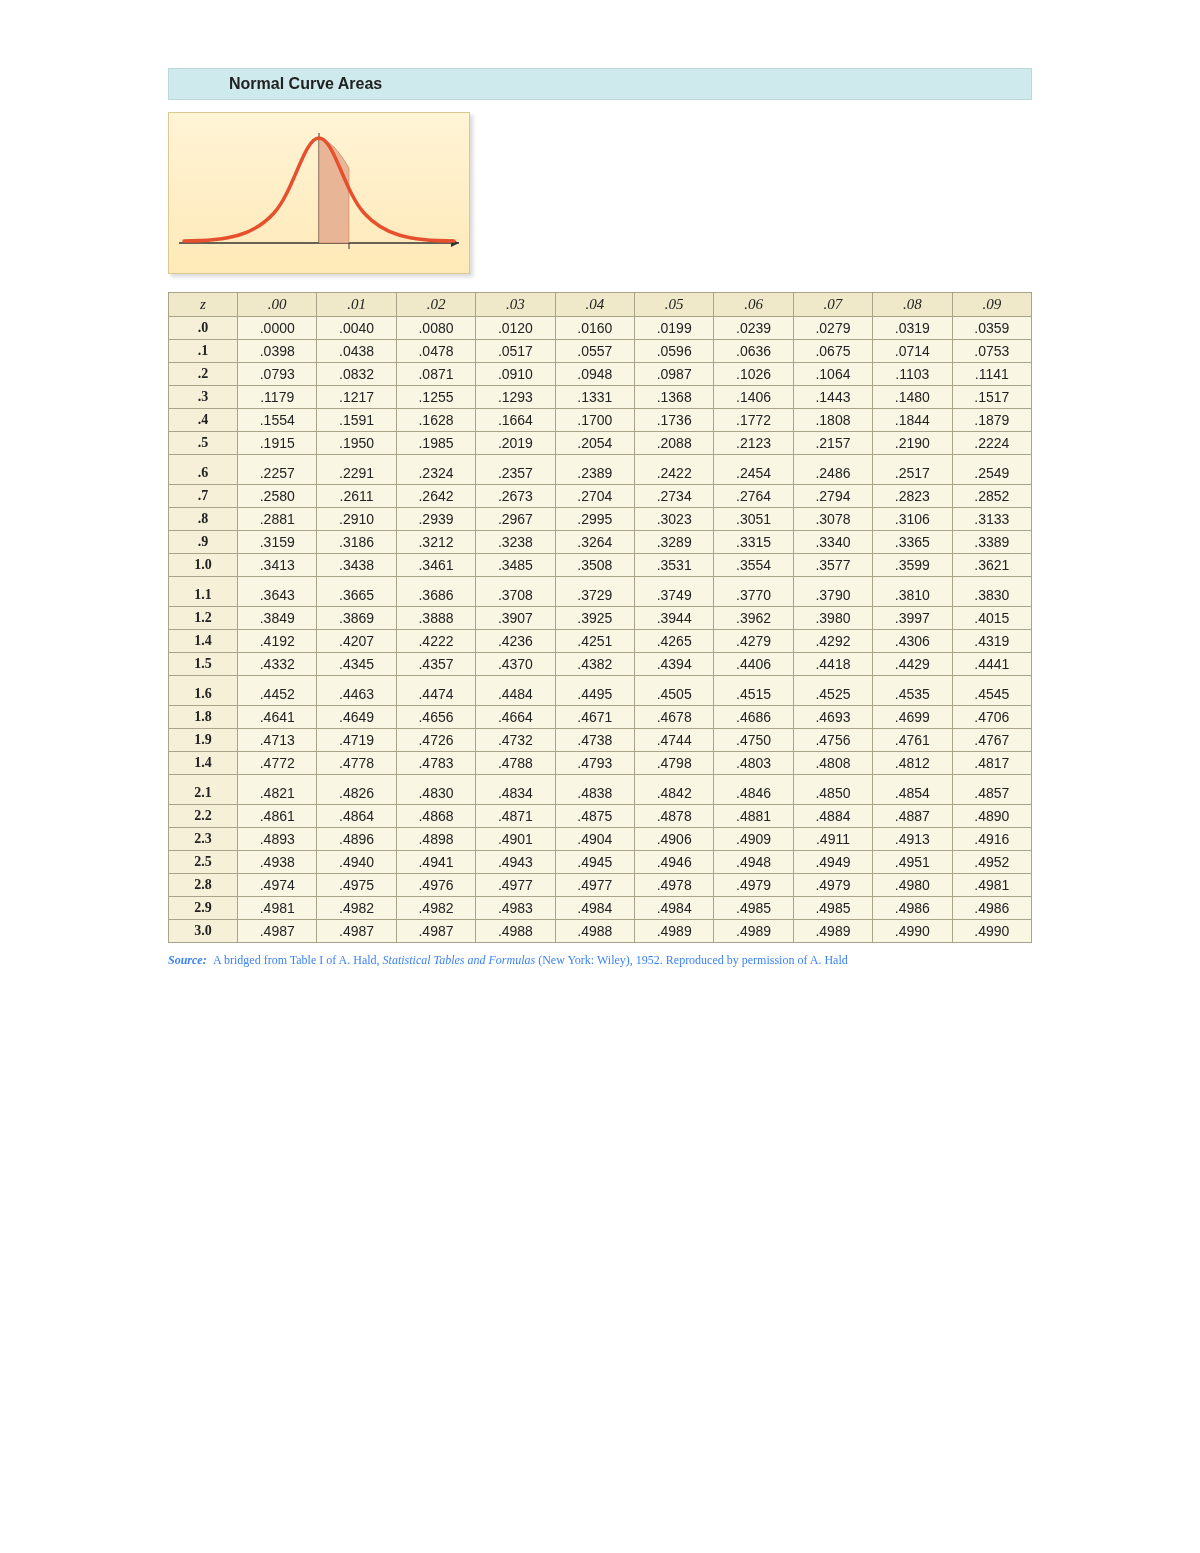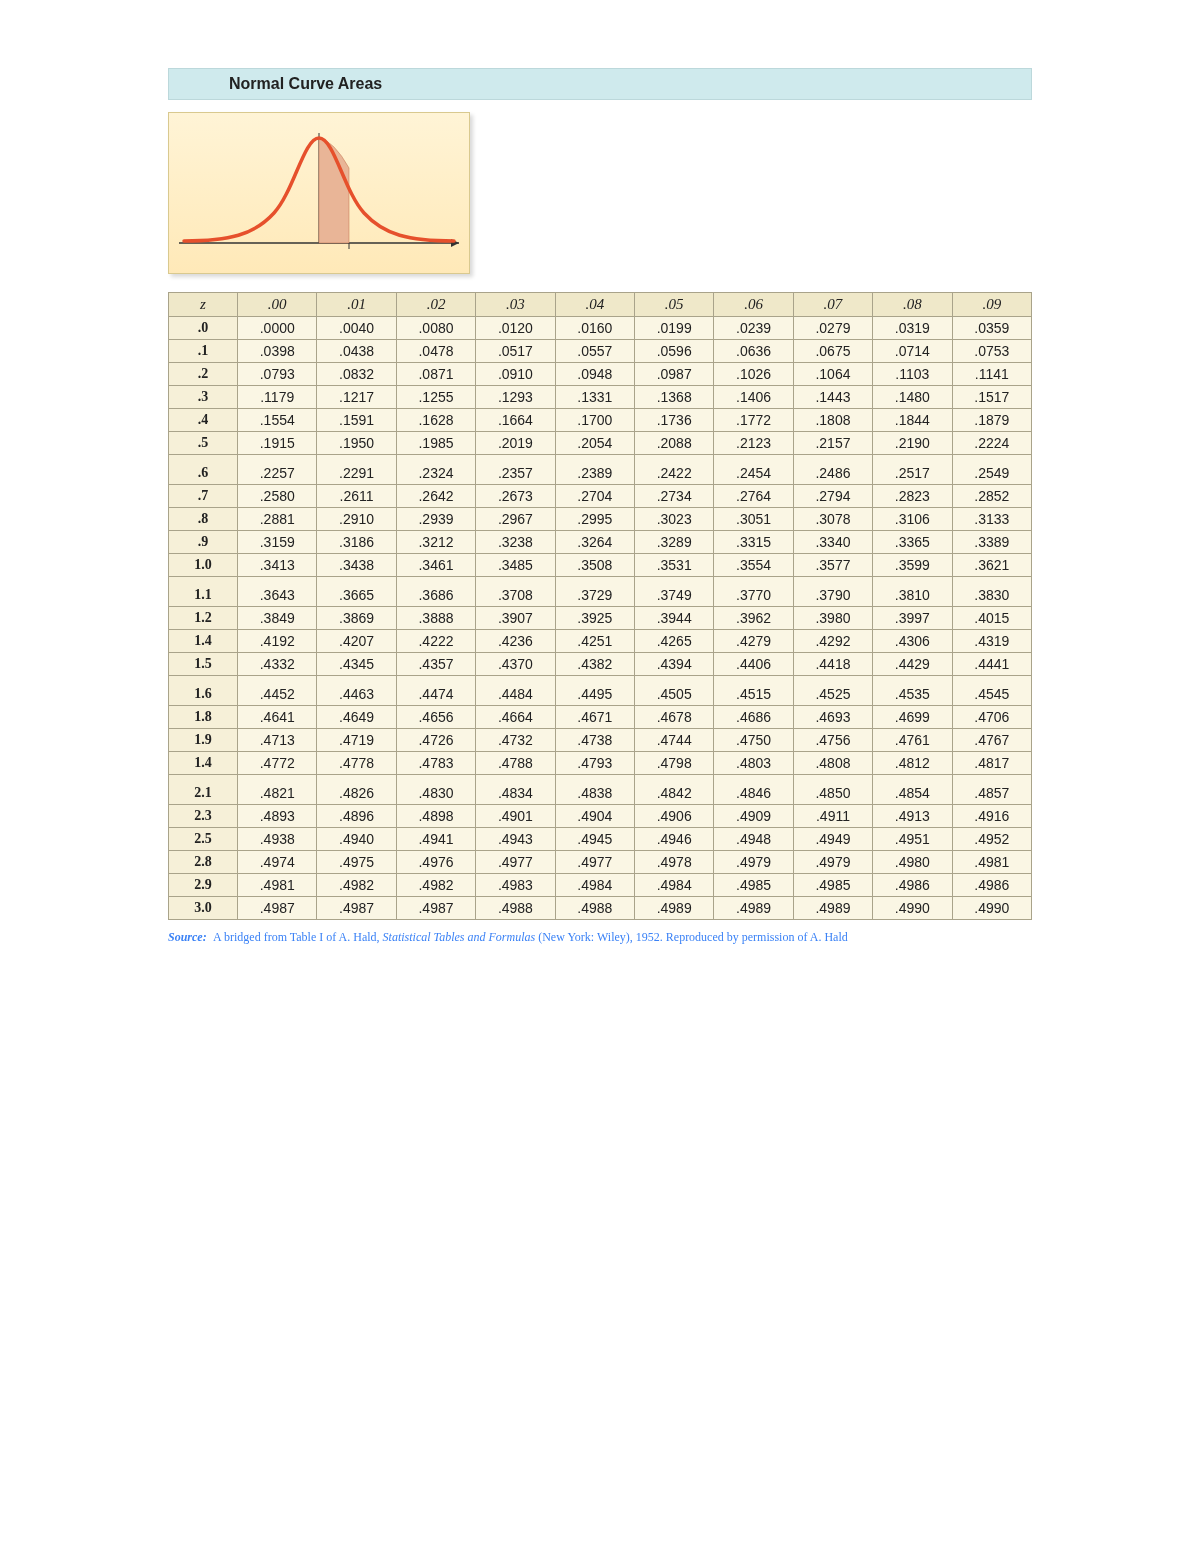--- a/index.html
+++ b/index.html
@@ -381,20 +381,33 @@
           <td>.4830</td>
           <td>.4834</td>
           <td>.4838</td>
           <td>.4842</td>
           <td>.4846</td>
           <td>.4850</td>
           <td>.4854</td>
           <td>.4857</td>
         </tr>
         <tr>
+          <td class="zcol">2.2</td>
+          <td>.4861</td>
+          <td>.4864</td>
+          <td>.4868</td>
+          <td>.4871</td>
+          <td>.4875</td>
+          <td>.4878</td>
+          <td>.4881</td>
+          <td>.4884</td>
+          <td>.4887</td>
+          <td>.4890</td>
+        </tr>
+        <tr>
           <td class="zcol">2.3</td>
           <td>.4893</td>
           <td>.4896</td>
           <td>.4898</td>
           <td>.4901</td>
           <td>.4904</td>
           <td>.4906</td>
           <td>.4909</td>
           <td>.4911</td>
           <td>.4913</td>

